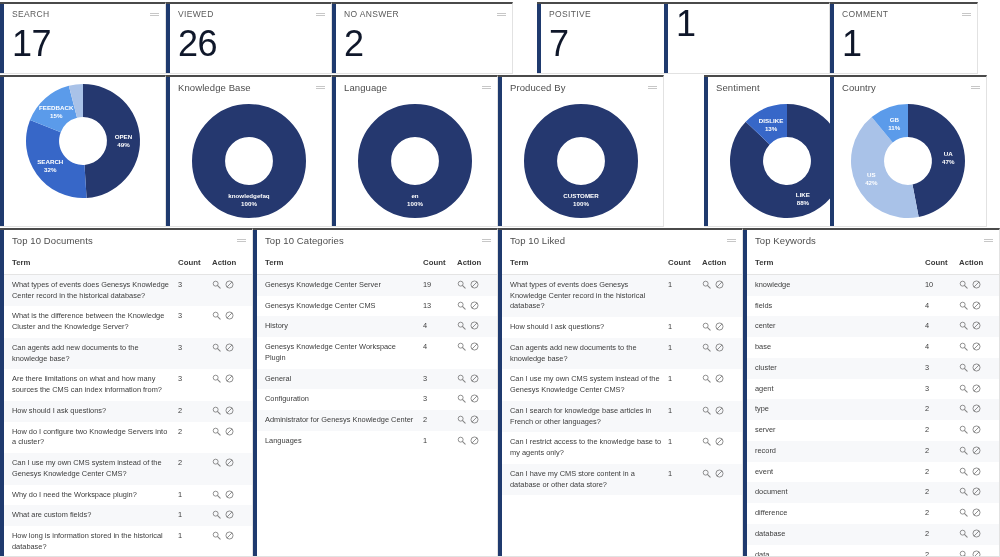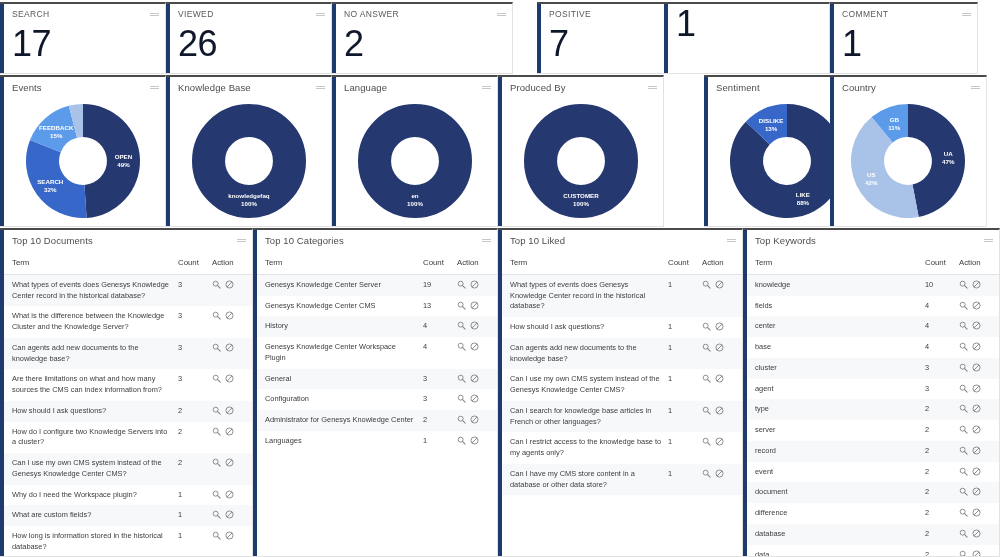--- a/index.html
+++ b/index.html
@@ -84,21 +84,21 @@
     fill: #ffffff;
     text-anchor: middle;
     font-family: "Liberation Sans", sans-serif;
   }
 
   
   .table-panel { }
   .tbl { width: 100%; border-collapse: collapse; table-layout: fixed; }
   .tbl th {
     font-size: 7.8px;
-    font-weight: 400;
+    font-weight: 700;
     color: #3a3a3a;
     text-align: left;
     padding: 8px 4px 7px 12px;
     border-bottom: 1px solid #e4e4e4;
     background: #fff;
     white-space: nowrap;
   }
   .tbl td {
     font-size: 7.4px;
     color: #3c3c3c;
@@ -172,27 +172,20 @@
             <i></i>
             <i></i>
           </span>
         </div>
         <div class="kpi-value">1</div>
       </div>
     </div>
 
   <div id="donut-row">
       <div class="panel donut-panel" style="left: 0px; top: 75px; width: 166px;">
-        <div class="panel-head">
-          <div class="panel-title">Events</div>
-          <span class="drag-handle">
-            <i></i>
-            <i></i>
-          </span>
-        </div>
         <div class="donut-wrap">
           <svg width="126" height="126" viewBox="0 0 126 126" class="donut-svg">
             <path d="M 63 6 A 57 57 0 0 1 66.57905961317087 119.88752352041148 L 64.50320503753177 86.89275987857282 A 23.939999999999998 23.939999999999998 0 0 0 63 39.06 Z" fill="#25386f"></path>
             <text x="103.45003049800115" y="60.72880658010815" class="slice-label">OPEN</text>
             <text x="103.45003049800115" y="68.72880658010814" class="slice-label">49%</text>
             <path d="M 66.57905961317087 119.88752352041148 A 57 57 0 0 1 10.002740304369667 42.01690049697336 L 40.741150927835264 54.18709820872881 A 23.939999999999998 23.939999999999998 0 0 0 64.50320503753177 86.89275987857282 Z" fill="#3767c8"></path>
             <text x="30.259082237645885" y="85.7876691602764" class="slice-label">SEARCH</text>
             <text x="30.259082237645885" y="93.7876691602764" class="slice-label">32%</text>
             <path d="M 10.002740304369667 42.01690049697336 A 57 57 0 0 1 48.82467643160325 7.790759815668032 L 57.04636410127336 39.812119122580576 A 23.939999999999998 23.939999999999998 0 0 0 40.741150927835264 54.18709820872881 Z" fill="#5b9bea"></path>
             <text x="36.23670881035181" y="31.643005012055305" class="slice-label">FEEDBACK</text>

